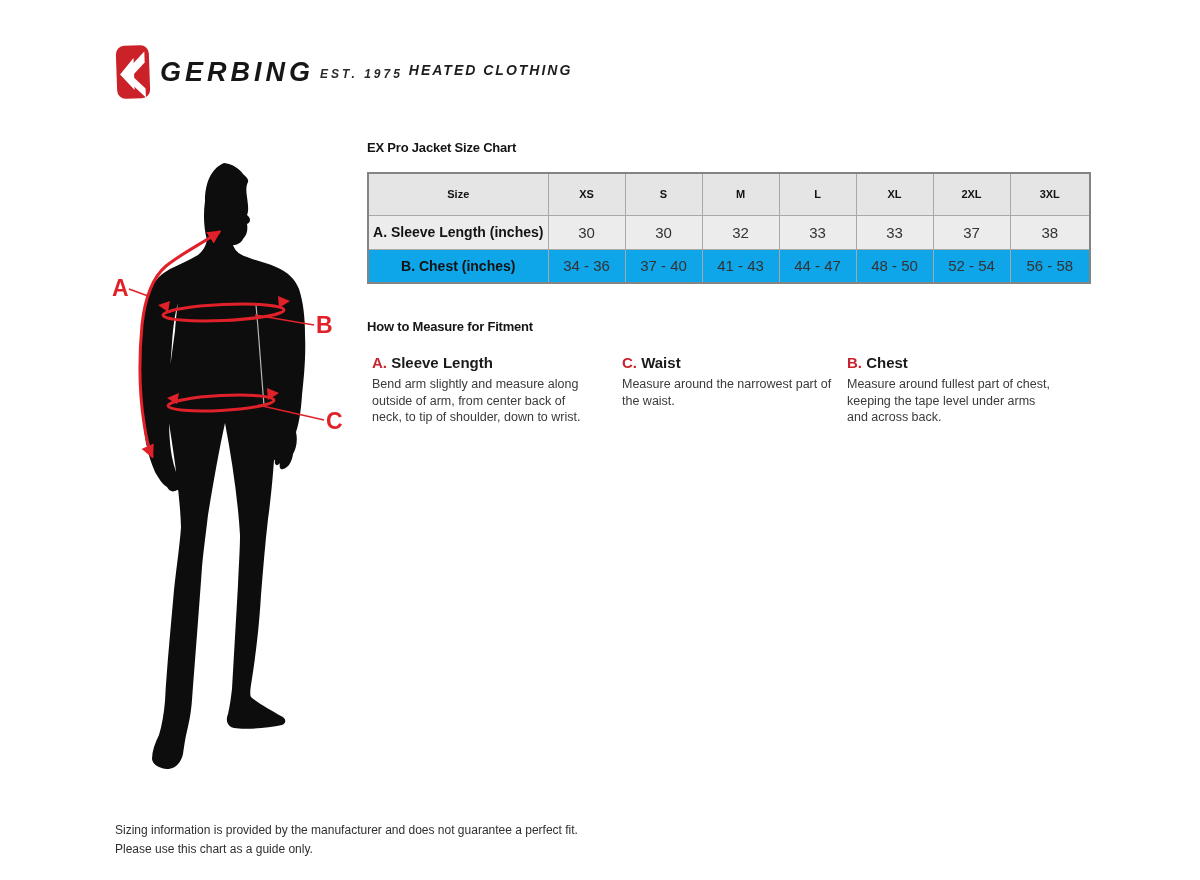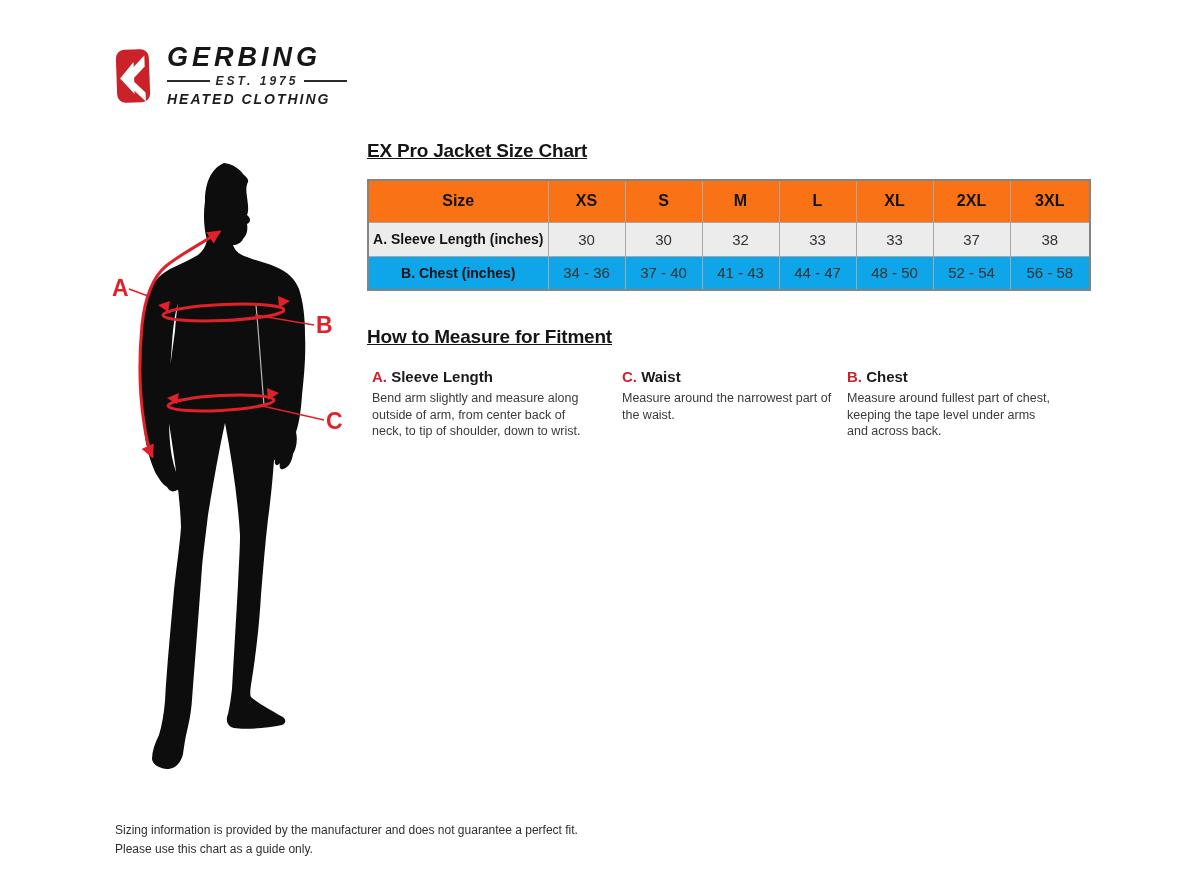--- a/index.html
+++ b/index.html
@@ -2,44 +2,44 @@
 <html><head>
 <meta charset="utf-8">
 <style>
   * { margin:0; padding:0; box-sizing:border-box; }
   html,body { width:1200px; height:880px; background:#ffffff; position:relative;
               font-family:"Liberation Sans", sans-serif; overflow:hidden; }
 
   
   .logo { position:absolute; left:115px; top:44px; display:flex; align-items:center; gap:9px; }
   .logo-icon svg { display:block; }
-  .logo-text { display:flex; flex-direction:column; width:180px;margin-left:7px; }
+  .logo-text { display:flex; flex-direction:row; width:180px; }
   .brand { font-size:27px; font-weight:800; font-style:italic; letter-spacing:4px;
            color:#161616; line-height:1; white-space:nowrap; }
   .est-row { display:flex; align-items:center; gap:6px; margin-top:3px; }
   .est-row .rule { flex:1; border-top:2px solid #2a2a2a; }
   .est { font-size:12px; font-weight:bold; font-style:italic; letter-spacing:3px; color:#2a2a2a; white-space:nowrap; }
   .tagline { font-size:14px; font-weight:bold; font-style:italic; letter-spacing:2px;
              color:#1d1d1d; margin-top:3px; white-space:nowrap; }
 
   
   .figure { position:absolute; left:95px; top:155px; width:260px; height:620px; }
   .figure svg { display:block; width:260px; height:620px; }
   .meas-label { font-family:"Liberation Sans", sans-serif; font-weight:bold; font-size:23px; fill:#e02129; }
 
   
   .content { position:absolute; left:367px; top:140px; width:721px; }
-  .sec-title { font-size:19px; font-weight:bold; color:#151515; letter-spacing:-0.2px;text-decoration:underline; }
+  .sec-title { font-size:13px; font-weight:bold; color:#151515; letter-spacing:-0.2px; }
   .title-gap { margin-bottom:17px; }
 
   table.size-table { width:721px; border-collapse:collapse; table-layout:fixed;
                      border:2px solid #848484; }
   .size-table td, .size-table th { border:1px solid #a8a8a8; text-align:center;
                                    vertical-align:middle; height:34px; }
-  .size-table th { height:42px; background:#f97316; font-size:16px; font-weight:bold; color:#131313; }
+  .size-table th { height:42px; background:#e5e5e5; font-size:11px; font-weight:bold; color:#131313; }
   .size-table td.rowlabel { font-weight:bold; font-size:14px; color:#131313; }
   .size-table td.val { font-size:15px; color:#333333; font-weight:normal; }
   .size-table tr.shade td { background:#ececec; }
   .size-table tr.plain td { background:#0ea5e9; }
   col.c-label { width:180px; }
   col.c-sz { width:77px; }
   col.c-szl { width:80px; }
 
   .measure-head { margin-top:35px; }
   .measure-row { display:flex; margin-top:20px; margin-left:5px; }

